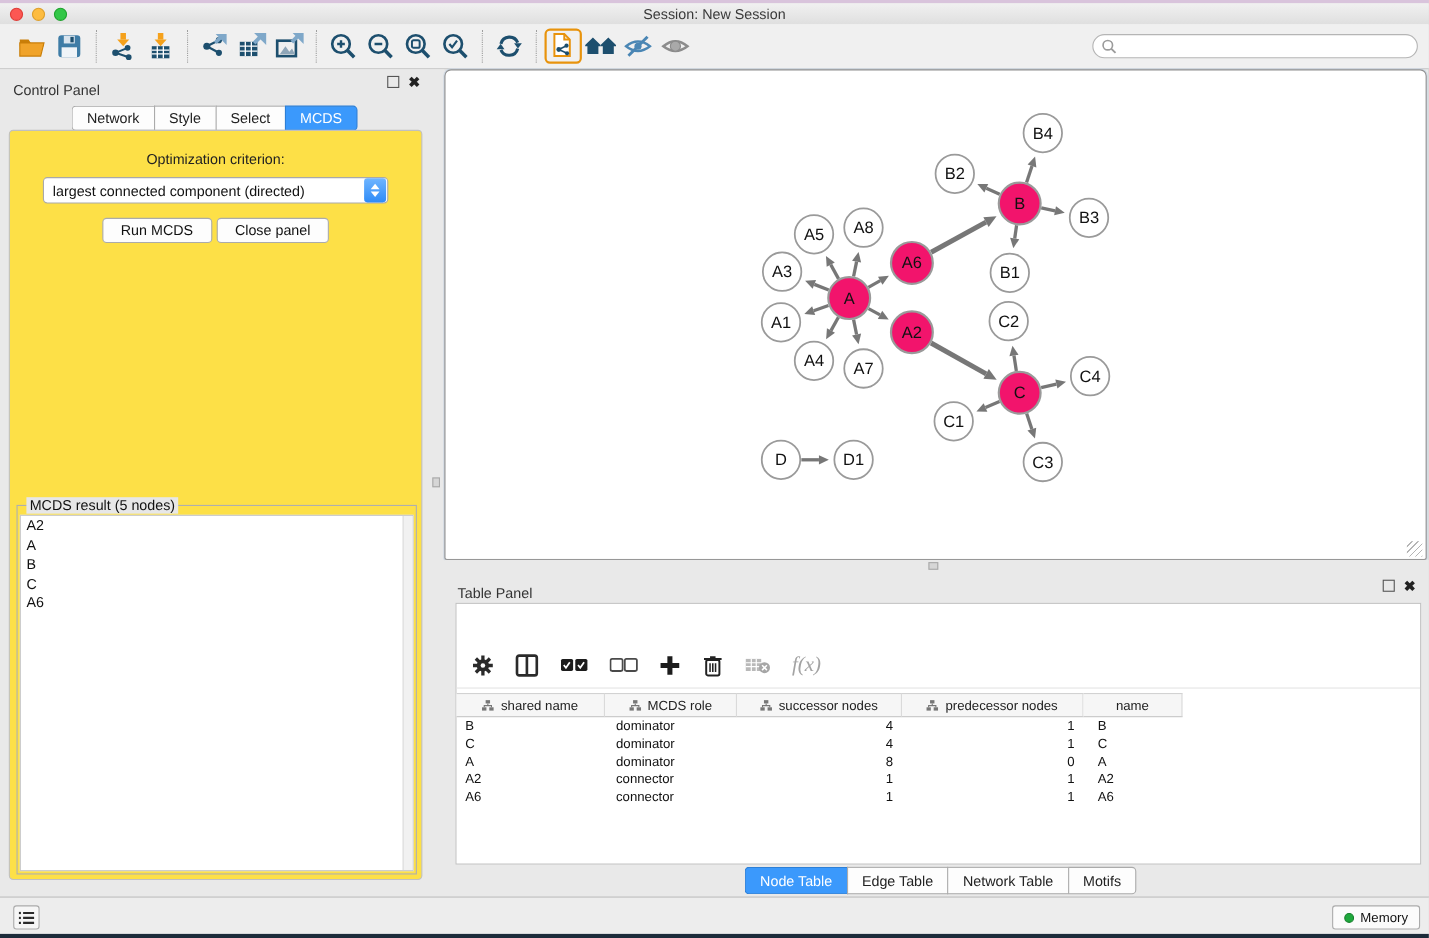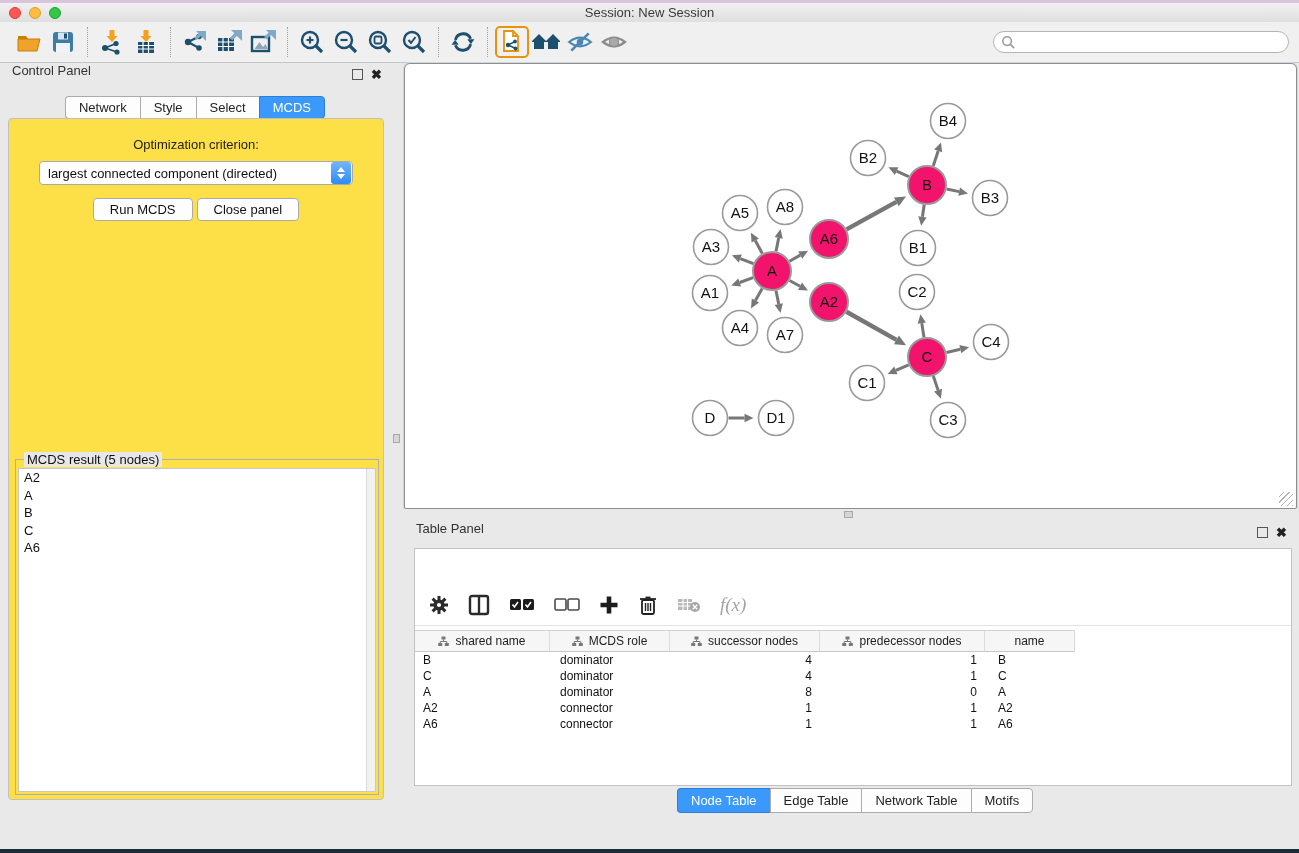--- a/index.html
+++ b/index.html
@@ -25,21 +25,21 @@
     border-bottom:1px solid #C6C6C6; display:flex; align-items:center; padding-left:12px; }
   .tb-btn { width:34px; height:32px; display:flex; align-items:center; justify-content:center; border-radius:4px; }
   .tb-sep { width:1px; height:30px; border-left:1px dotted #9F9F9F; margin:0 7px; }
   .tb-btn.selected { border:2px solid #E8930C; border-radius:5px; }
   .searchbox { margin-left:auto; margin-right:10px; width:296px; height:22px; background:#fff;
     border:1px solid #B5B5B5; border-radius:11px; display:flex; align-items:center; padding-left:7px; }
   .searchbox input { border:none; outline:none; flex:1; height:18px; font-size:12px; background:transparent; }
 
   
   .control-panel { position:absolute; left:0; top:63px; width:390px; height:752px; background:#E9E9E9; }
-  .panel-head { position:absolute; left:0; top:0; width:100%; height:26px; display:flex; align-items:flex-start; }
+  .panel-head { position:absolute; left:0; top:0; width:100%; height:26px; display:flex; align-items:flex-end; }
   .panel-title { margin-left:12px; font-size:13px; color:#333; }
   .panel-btns { position:absolute; right:8px; top:6px; display:flex; gap:8px; align-items:center; }
   .float-btn { width:11px; height:11px; border:1.5px solid #555; background:transparent; display:inline-block; }
   .close-btn { font-size:13px; font-weight:bold; color:#222; line-height:11px; }
 
   .cp-tabs { position:absolute; left:0; top:33px; width:100%; display:flex; justify-content:center; }
   .tab { font-size:13px; color:#222; background:#FDFDFD; border:1px solid #ABABAB; padding:3px 13px;
     border-right:none; }
   .tab:first-child { border-radius:4px 0 0 4px; }
   .tab:last-child { border-right:1px solid #ABABAB; border-radius:0 4px 4px 0; }
@@ -608,15 +608,33 @@
         </div>
     </div>
     <div class="table-tabs" id="table-tabs">
         <span class="ttab active">Node Table</span>
         <span class="ttab">Edge Table</span>
         <span class="ttab">Network Table</span>
         <span class="ttab">Motifs</span>
       </div>
   </div>
 
+  <div class="statusbar">
+    <span class="list-btn">
+      <svg width="15" height="13" viewBox="0 0 15 13">
+        <g stroke="#2b2b2b" stroke-width="2">
+            <path d="M4 2h10M4 6.5h10M4 11h10"></path>
+          </g>
+        <g fill="#2b2b2b">
+            <rect x="0" y="1" width="2" height="2"></rect>
+            <rect x="0" y="5.5" width="2" height="2"></rect>
+            <rect x="0" y="10" width="2" height="2"></rect>
+          </g>
+      </svg>
+    </span>
+    <span class="mem-btn">
+      <span class="mem-dot"></span>
+      <span>Memory</span>
+    </span>
+  </div>
 
   <div class="strip-bottom"></div>
 </div>
 
 </body></html>

